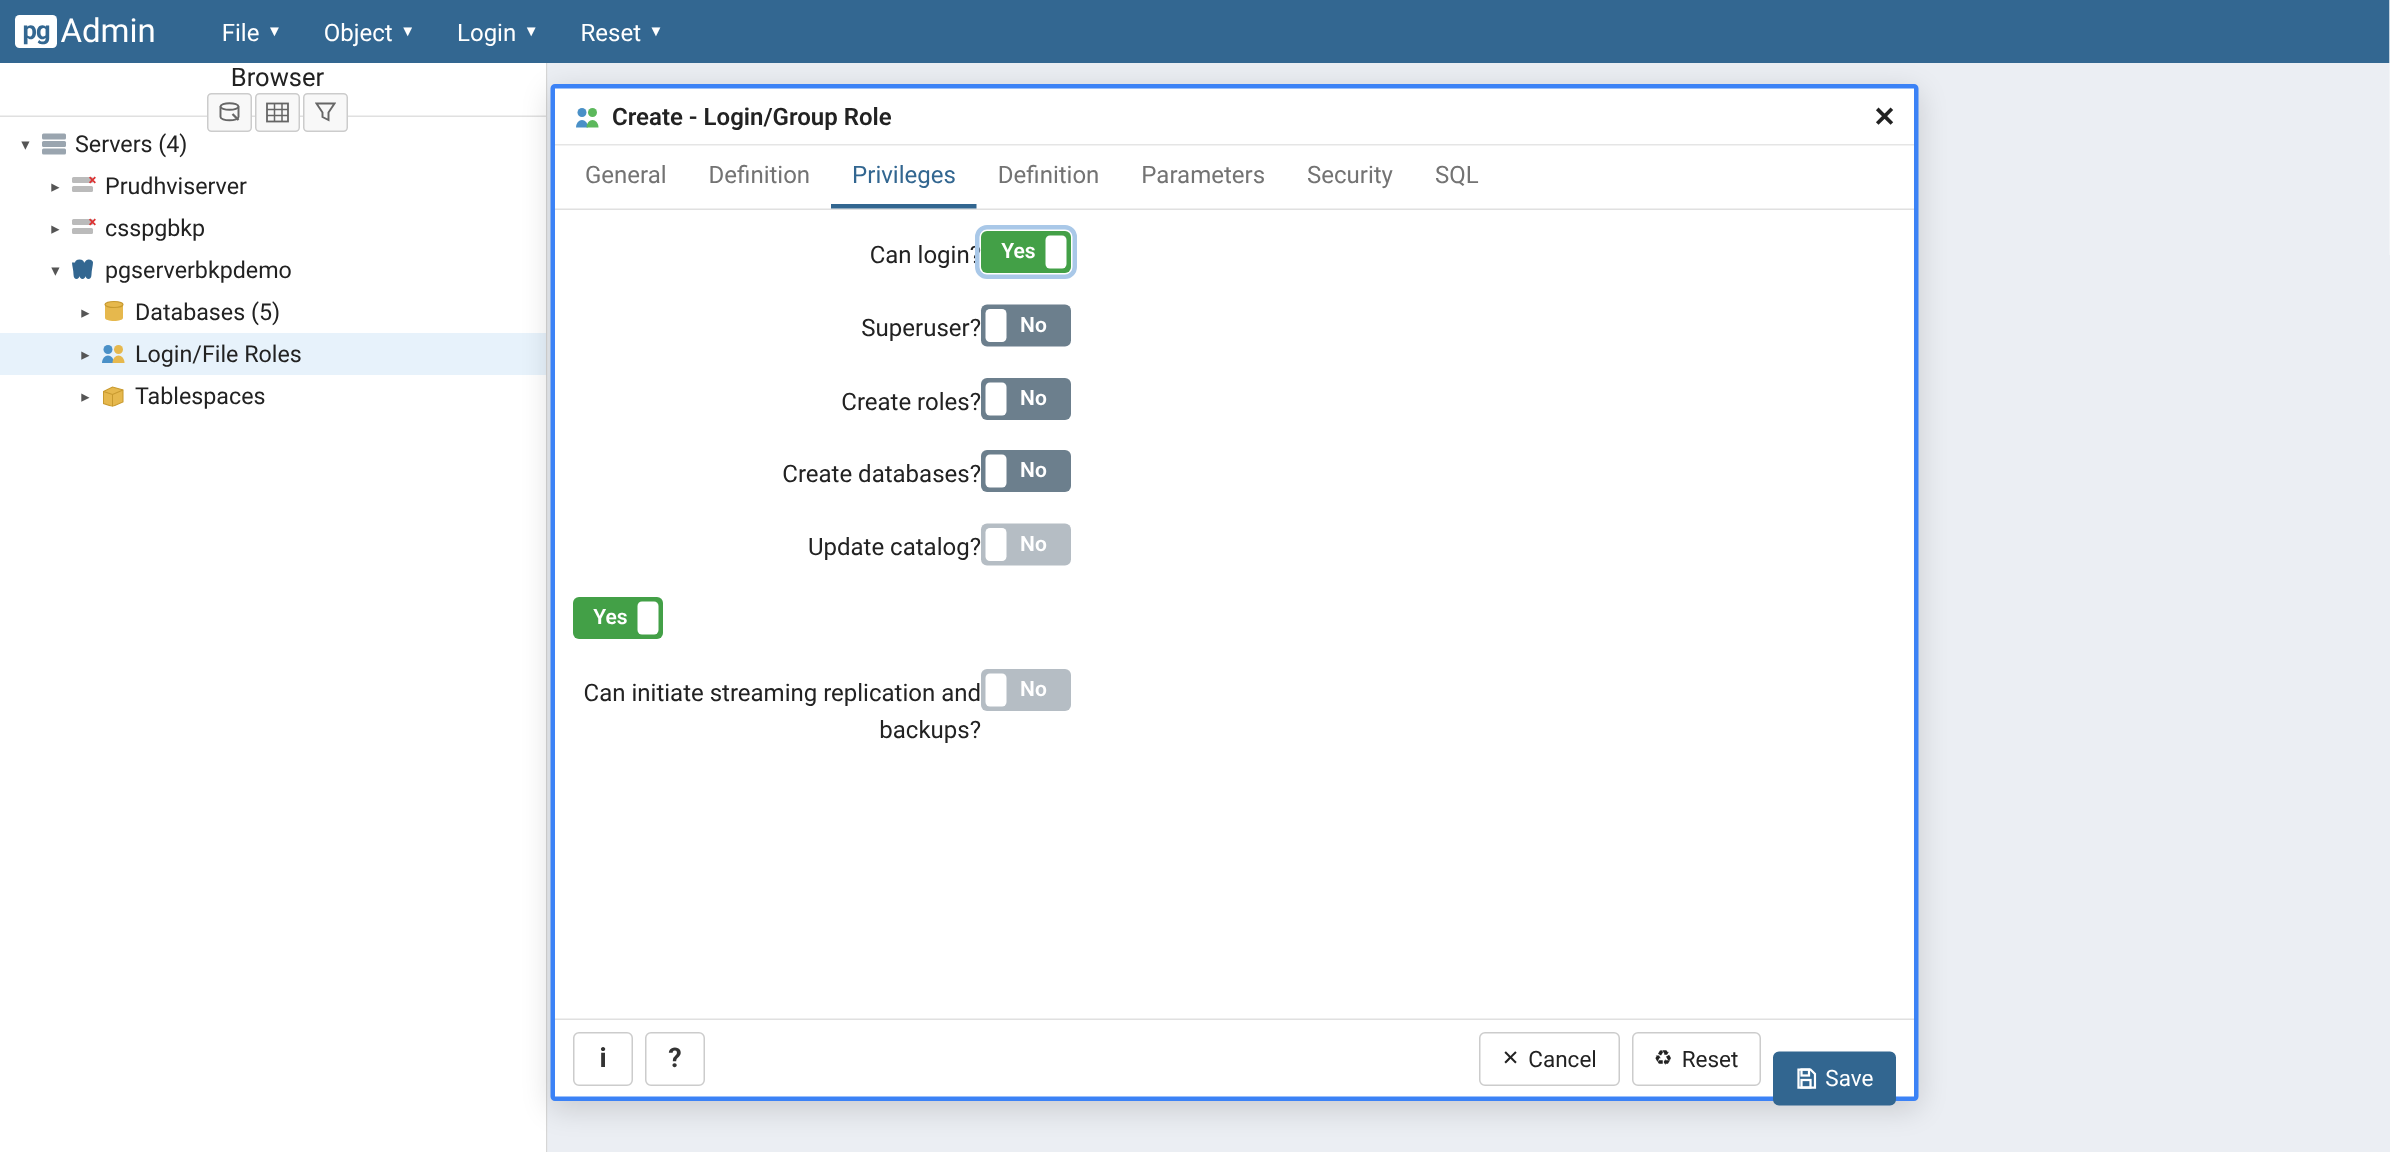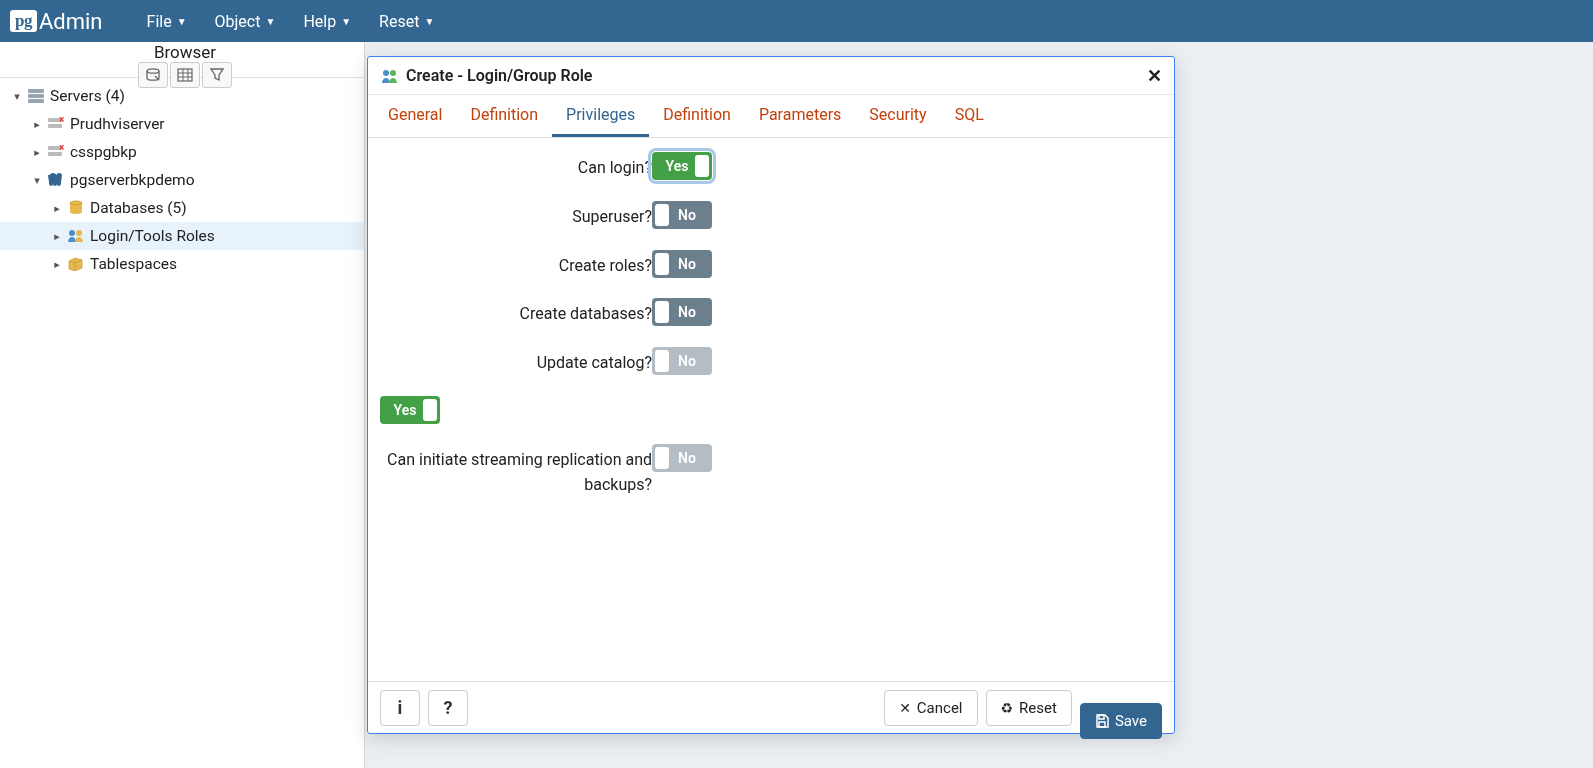--- a/index.html
+++ b/index.html
@@ -1,20 +1,20 @@
 <!DOCTYPE html>
 <html><head>
 <meta charset="utf-8">
 <style>
 * { margin: 0; padding: 0; box-sizing: border-box; font-family: -apple-system, BlinkMacSystemFont, "Segoe UI", Roboto, "Helvetica Neue", Arial, sans-serif; }
 body { width: 1593px; height: 768px; background: #ebeef3; overflow: hidden; }
 
 .topbar { height: 42px; background: #336791; display: flex; align-items: center; padding: 0 10px; color: #fff; }
 .logo { display: flex; align-items: center; margin-right: 30px; }
-.logo-box { background: #fff; color: #336791; font-weight: 700; font-size: 17px; padding: 1px 5px; border-radius: 3px; margin-right: 2px; letter-spacing: -0.5px; font-family: Liberation Serif, serif; }
+.logo-box { background: #fff; color: #336791; font-weight: 700; font-size: 17px; padding: 1px 5px; border-radius: 3px; margin-right: 2px; letter-spacing: -0.5px; }
 .logo-text { font-size: 22px; font-weight: 400; }
 .menu-item { padding: 0 14px; height: 26px; display: flex; align-items: center; cursor: pointer; font-size: 16px; }
 .chevron-down { margin-left: 5px; font-size: 10px; }
 
 .main { display: flex; height: calc(768px - 42px); }
 .sidebar { width: 365px; background: #fff; border-right: 1px solid #d6d6d6; display: flex; flex-direction: column; }
 .sidebar-header { height: 36px; display: flex; align-items: center; justify-content: space-between; padding: 0 8px 0 14px; border-bottom: 1px solid #e0e0e0; flex-direction: column; }
 .sidebar-title { font-size: 17px; color: #222; }
 .sidebar-tools { display: flex; gap: 2px; }
 .toolbtn { width: 30px; height: 26px; border: 1px solid #ccc; background: #f8f8f8; border-radius: 3px; display: flex; align-items: center; justify-content: center; color: #555; cursor: pointer; }
@@ -23,27 +23,27 @@
 .tree-row { display: flex; align-items: center; height: 28px; padding: 0 8px; cursor: pointer; white-space: nowrap; }
 .tree-row.selected { background: #e7f2fb; }
 .tree-toggle { width: 14px; font-size: 11px; color: #555; text-align: center; margin-right: 2px; }
 .tree-icon { width: 20px; display: flex; justify-content: center; margin-right: 4px; }
 .indent-0 { padding-left: 10px; }
 .indent-1 { padding-left: 30px; }
 .indent-2 { padding-left: 50px; }
 
 .content { flex: 1; position: relative; background: #ebeef3; }
 
-.dialog { position: absolute; left: 2px; top: 14px; width: 808px; height: 678px; background: #fff; border: 1px solid #3b82f6; border-radius: 3px; box-shadow: 0 5px 20px rgba(0,0,0,0.15); display: flex; flex-direction: column; }
+.dialog { position: absolute; left: 2px; top: 14px; width: 912px; height: 678px; background: #fff; border: 3px solid #3b82f6; border-radius: 3px; box-shadow: 0 5px 20px rgba(0,0,0,0.15); display: flex; flex-direction: column; }
 .dialog-header { height: 38px; display: flex; align-items: center; padding: 0 12px; border-bottom: 1px solid #e5e5e5; }
 .dialog-title { font-size: 16px; font-weight: 600; color: #222; margin-left: 6px; }
 .dialog-close { margin-left: auto; font-size: 18px; color: #222; cursor: pointer; font-weight: 700; }
 
 .tabs { display: flex; border-bottom: 1px solid #e0e0e0; padding: 0 6px; }
-.tab { padding: 10px 14px; font-size: 16px; color: #c2410c; cursor: pointer; border-bottom: 3px solid transparent; }
+.tab { padding: 10px 14px; font-size: 16px; color: #737373; cursor: pointer; border-bottom: 3px solid transparent; }
 .tab.active { color: #326690; border-bottom-color: #326690; }
 
 .dialog-body { flex: 1; padding: 14px 12px; overflow: auto; }
 .form-row { display: flex; align-items: flex-start; margin-bottom: 20px; text-align: right; }
 .form-label { width: 272px; font-size: 16px; color: #222; padding-top: 4px; line-height: 1.55; }
 .switch { width: 60px; height: 28px; border-radius: 4px; position: relative; display: flex; align-items: center; justify-content: center; color: #fff; font-size: 14px; font-weight: 600; cursor: pointer; }
 .switch.on { background: #43a047; }
 .switch.off { background: #6c7f8d; }
 .switch.disabled { background: #b5bdc4; cursor: not-allowed; }
 .switch-knob { position: absolute; width: 14px; height: 22px; background: #fff; border-radius: 3px; top: 3px; }
@@ -73,21 +73,21 @@
   </div>
   <div class="menu-item">
     <span>File</span>
     <span class="chevron-down">▼</span>
   </div>
   <div class="menu-item">
     <span>Object</span>
     <span class="chevron-down">▼</span>
   </div>
   <div class="menu-item">
-    <span>Help</span>
+    <span>Login</span>
     <span class="chevron-down">▼</span>
   </div>
   <div class="menu-item">
     <span>Reset</span>
     <span class="chevron-down">▼</span>
   </div>
 </div>
 
 <div class="main">
   <div class="sidebar">
@@ -179,21 +179,21 @@
       <div class="tree-row indent-2 selected">
         <span class="tree-toggle">▸</span>
         <span class="tree-icon">
           <svg width="18" height="16" viewBox="0 0 18 16">
               <circle cx="5" cy="5" r="3" fill="#4a90c7"></circle>
               <circle cx="12" cy="5" r="3" fill="#e6b84d"></circle>
               <path d="M1 14c0-3 2-5 4-5s4 2 4 5" fill="#4a90c7"></path>
               <path d="M8 14c0-3 2-5 4-5s4 2 4 5" fill="#e6b84d"></path>
             </svg>
         </span>
-        <span>Login/Tools Roles</span>
+        <span>Login/File Roles</span>
       </div>
 
       <div class="tree-row indent-2">
         <span class="tree-toggle">▸</span>
         <span class="tree-icon">
           <svg width="16" height="14" viewBox="0 0 16 14">
               <path d="M1 4l6-3 7 2v8l-7 3-6-2z" fill="#e6b84d" stroke="#c89a2f" stroke-width="0.7"></path>
               <path d="M1 4l6 2 7-3M7 6v8" fill="none" stroke="#c89a2f" stroke-width="0.7"></path>
             </svg>
         </span>

